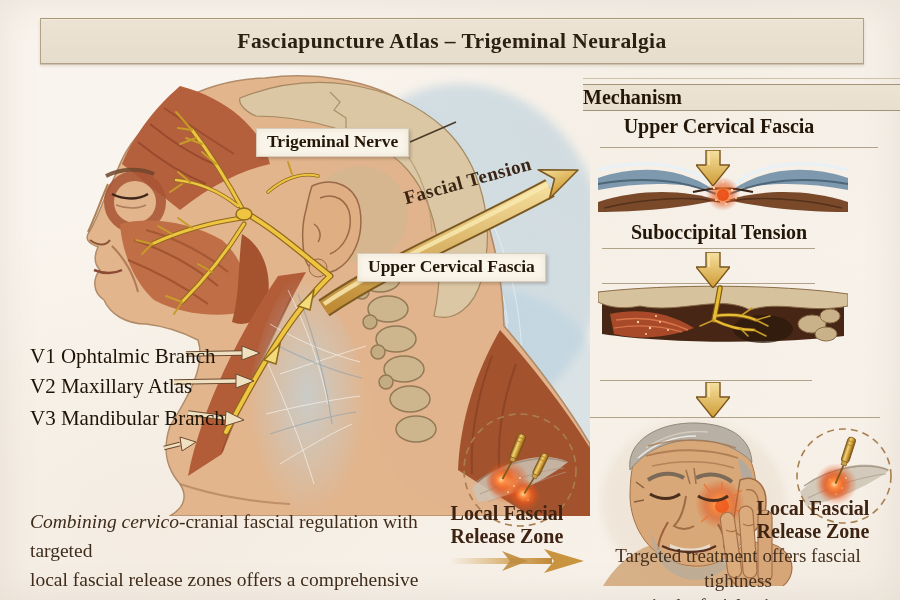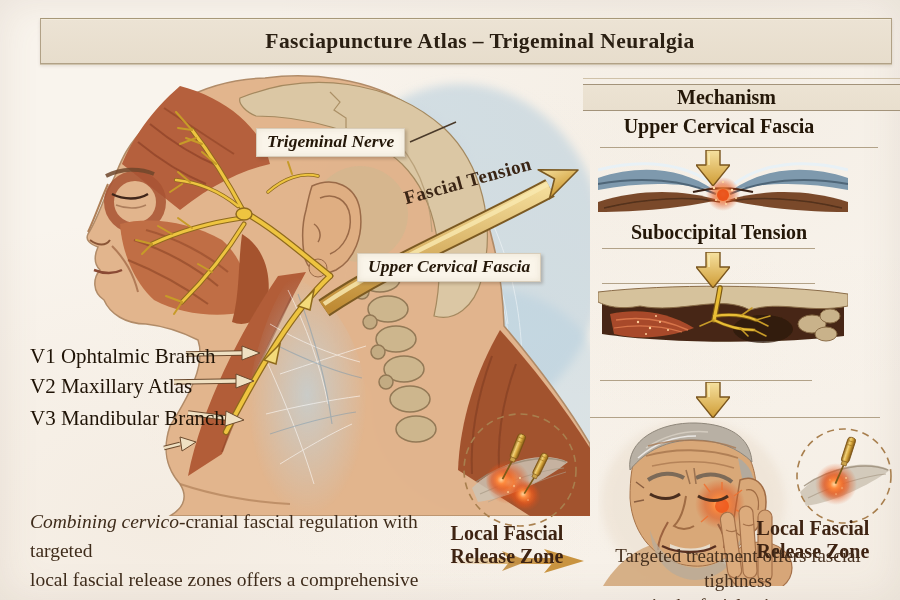--- a/index.html
+++ b/index.html
@@ -15,48 +15,47 @@
     box-shadow:inset 0 0 40px rgba(120,95,70,.12);
   }
   .abs{position:absolute;}
   .title-bar{
     left:40px;top:18px;width:822px;height:44px;
     background:linear-gradient(#ece3d4,#e7ddcc);
     border:1px solid #b1a186;border-top-color:#a79878;
     box-shadow:0 1px 0 #cfc3ad, inset 0 1px 0 #f4ecdd, 0 2px 3px rgba(90,70,50,.15);
     display:flex;align-items:center;justify-content:center;
     z-index:6;
-    padding-left:28px;
   }
   .title-bar .t{
     font-size:21.5px;font-weight:bold;color:#2b2013;letter-spacing:.4px;
   }
   .label-box{
     background:#faf5ea;border:1px solid #d8cdba;
     box-shadow:2px 2px 3px rgba(90,70,50,.28), inset 0 0 6px rgba(210,195,170,.35);
     padding:2px 10px 4px 10px;white-space:nowrap;
-    font-size:17.5px;font-weight:bold;color:#241708;z-index:5;font-style:italic;
+    font-size:17.5px;font-weight:bold;color:#241708;z-index:5;
   }
   .branch-label{font-size:21px;font-weight:normal;color:#1f1306;white-space:nowrap;z-index:5;}
   .tension-label{
     font-size:19px;font-weight:bold;color:#3a2515;transform:rotate(-15.5deg);
     letter-spacing:.5px;z-index:4;white-space:nowrap;
   }
   .caption{width:420px;font-size:19.5px;line-height:29px;color:#3f2c1b;z-index:5;}
   .caption .it{font-style:italic;font-family:Liberation Serif, serif;}
   .zone-label{
-    text-align:center;font-size:20px;font-weight:bold;color:#3e2312;line-height:23px;z-index:6;margin-top:20px;
+    text-align:center;font-size:20px;font-weight:bold;color:#3e2312;line-height:23px;z-index:6;
   }
   .sep{height:1px;background:#b2a288;z-index:2;}
   .sep.faint{background:#cfc1a8;}
   .mech-band{
     left:583px;top:84px;width:317px;height:27px;
     background:linear-gradient(#ece3d3,#e9dfce);
     border-top:1px solid #a3937a;border-bottom:1px solid #a3937a;
-    display:flex;align-items:center;justify-content:center;
+    display:flex;align-items:center;justify-content:flex-start;
     z-index:3;padding-right:30px;box-sizing:border-box;
   }
   .mech-band .t{font-size:20px;font-weight:bold;color:#241708;}
   .step-title{
     left:585px;width:268px;text-align:center;
     font-size:20px;font-weight:bold;color:#241708;z-index:4;white-space:nowrap;
   }
   .footer-text{
     left:588px;width:300px;text-align:center;
     font-size:19px;color:#46301e;line-height:25px;z-index:7;

